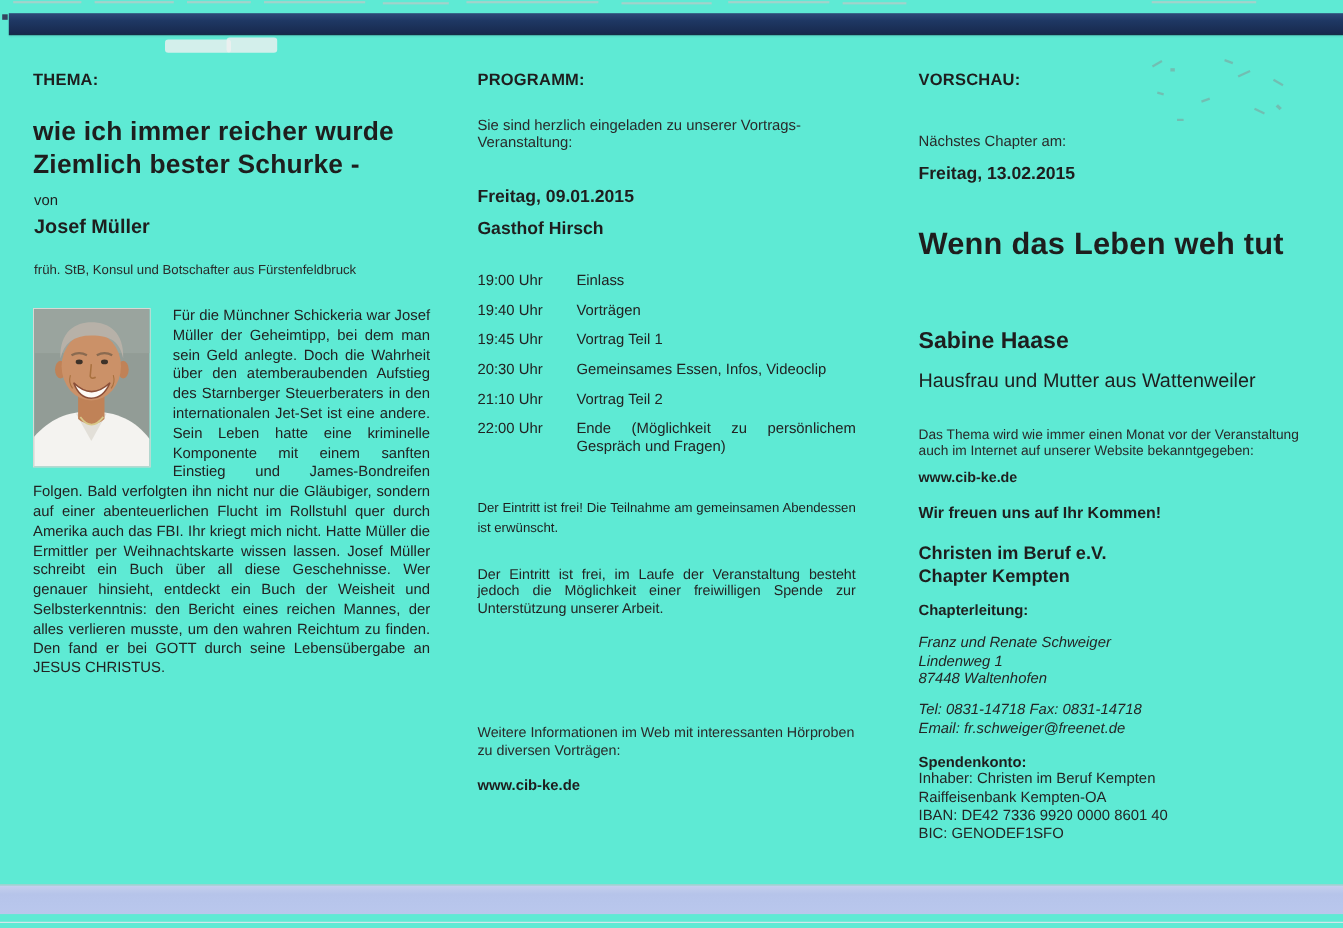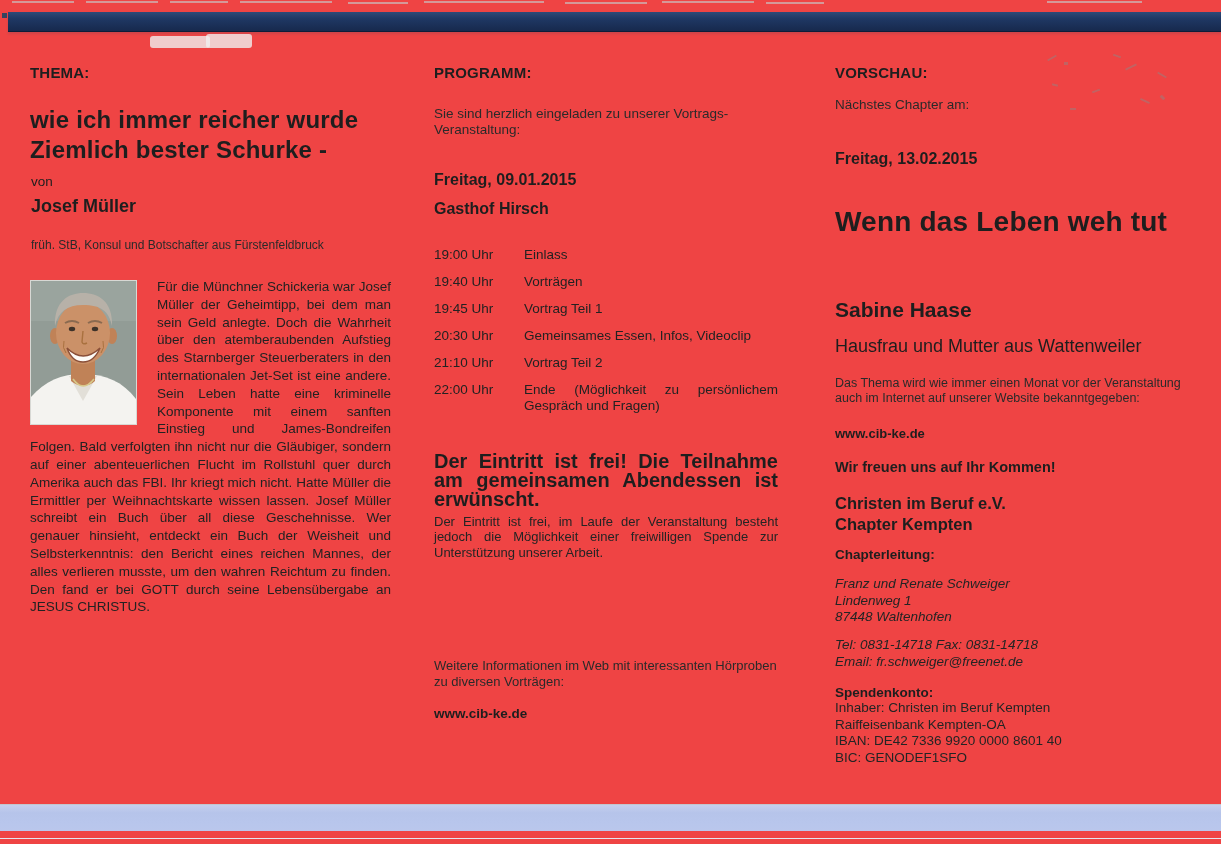--- a/index.html
+++ b/index.html
@@ -1,16 +1,16 @@
 <!DOCTYPE html>
 <html><head>
 <meta charset="utf-8">
 <style>
   html,body{margin:0;padding:0;background:#fff;}
-  #page{position:relative;width:1221px;height:844px;background:#ef4444;overflow:hidden;
+  #page{position:relative;width:1221px;height:844px;background:#5eead4;overflow:hidden;
         font-family:"Liberation Sans", sans-serif;color:#1e1e1e;}
   .abs{position:absolute;}
   
   .edge-dash{position:absolute;top:1px;height:2px;background:#c6c6c6;opacity:.65;}
   
   #top-bar{position:absolute;left:8px;right:0;top:12px;height:19px;
            background:linear-gradient(180deg,#2e4a78 0%,#1f3864 35%,#17294d 100%);
            border-bottom:1px solid #0e1d38;box-shadow:0 2px 2px rgba(60,70,100,.18);}
   #top-bar-dot{position:absolute;left:2px;top:13px;width:5px;height:5px;background:#34435f;}
   
@@ -32,21 +32,21 @@
   .speaker-name-l{font-size:18px;font-weight:bold;}
   .speaker-sub-l{font-size:12px;color:#2a2a2a;}
   .body-par{font-size:13.5px;line-height:17.8px;text-align:justify;color:#222;}
   .photo-wrap{float:left;width:107px;height:145px;margin:2px 20px 4px 0;border:1px solid #d8d8d4;box-sizing:border-box;}
   .photo-wrap svg{display:block;}
   
   .intro{font-size:13.5px;line-height:15.5px;color:#2a2a2a;}
   .big-date{font-size:16px;font-weight:bold;line-height:29px;}
   .sched-row{display:grid;grid-template-columns:90px 1fr;font-size:13.5px;line-height:16px;margin-bottom:11px;color:#222;}
   .sched-item-justify{text-align:justify;}
-  .notice{font-size:20px;font-weight:bold;line-height:19px;text-align:justify;}
+  .notice{font-size:12px;font-weight:normal;line-height:19px;text-align:justify;}
   .mid-par{font-size:13px;line-height:15.4px;text-align:justify;color:#242424;}
   .web-info{font-size:13px;line-height:15.5px;color:#2a2a2a;}
   .site{font-size:13.5px;font-weight:bold;}
   
   .next-label{font-size:13.5px;color:#2a2a2a;}
   .vs-title{font-size:28px;font-weight:bold;letter-spacing:.2px;}
   .speaker-name-r{font-size:21px;font-weight:bold;}
   .speaker-sub-r{font-size:18px;}
   .announce{font-size:12.5px;line-height:15px;color:#2a2a2a;}
   .welcome{font-size:14.5px;font-weight:bold;}
@@ -183,31 +183,31 @@
     </div>
 
     <div class="abs web-info" style="left:0;top:658px;width:344px;">Weitere Informationen im Web mit interessanten Hörproben zu diversen Vorträgen:</div>
 
     <div class="abs site" style="left:0;top:706px;">www.cib-ke.de</div>
   </div>
 
   <div class="col" id="col-vorschau">
     <div class="abs section-header" style="left:0;top:64px;">VORSCHAU:</div>
 
-    <div class="abs next-label" style="left:0;top:97px;">Nächstes Chapter am:</div>
+    <div class="abs next-label" style="left:0;top:121px;">Nächstes Chapter am:</div>
 
     <div class="abs big-date" style="left:0;top:144px;">Freitag, 13.02.2015</div>
 
     <div class="abs vs-title" style="left:0;top:206px;width:368px;">Wenn das Leben weh tut</div>
 
     <div class="abs speaker-name-r" style="left:0;top:298px;">Sabine Haase</div>
 
     <div class="abs speaker-sub-r" style="left:0;top:336px;">Hausfrau und Mutter aus Wattenweiler</div>
 
-    <div class="abs announce" style="left:0;top:376px;width:368px;">Das Thema wird wie immer einen Monat vor der Veranstaltung auch im Internet auf unserer Website bekanntgegeben:</div>
+    <div class="abs announce" style="left:0;top:388px;width:368px;">Das Thema wird wie immer einen Monat vor der Veranstaltung auch im Internet auf unserer Website bekanntgegeben:</div>
 
     <div class="abs site" style="left:0;top:426px;font-size:13px;">www.cib-ke.de</div>
 
     <div class="abs welcome" style="left:0;top:459px;">Wir freuen uns auf Ihr Kommen!</div>
 
     <div class="abs org" style="left:0;top:493px;">
       <div>Christen im Beruf e.V.</div>
       <div>Chapter Kempten</div>
     </div>
 

